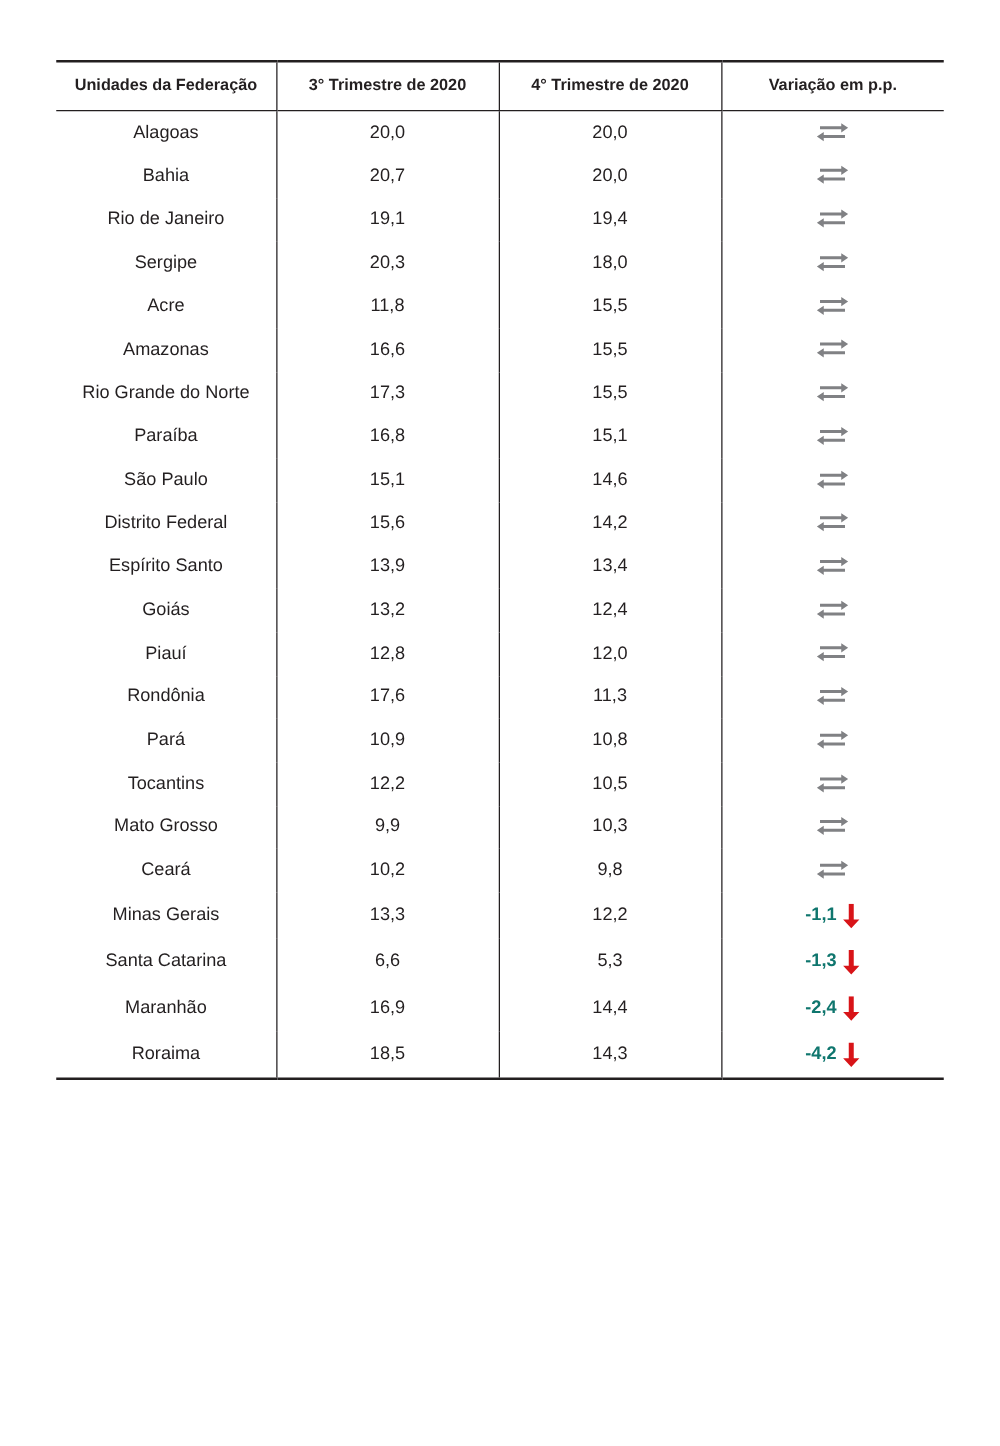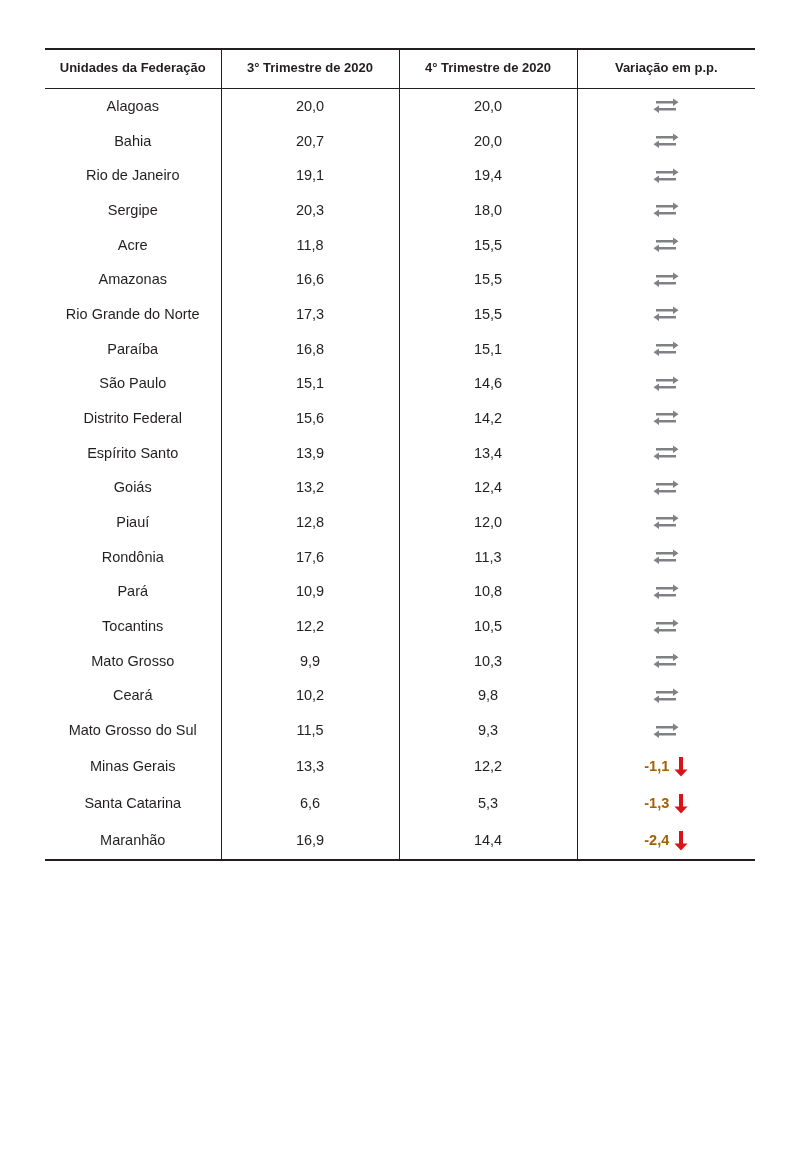--- a/index.html
+++ b/index.html
@@ -56,21 +56,21 @@
   tbody td.col-sep {
     border-left: 1.1px solid #231f20;
   }
   tbody tr:last-child td {
     border-bottom: 2.5px solid #231f20;
   }
   .uf-name { white-space: nowrap; }
   .var-cell {
     white-space: nowrap;
     font-weight: bold;
-    color: #a16207;
+    color: #0f766e;
   }
   .var-cell .var-text {
     display: inline-block;
     vertical-align: middle;
     margin-right: 5px;
   }
   .icon-stable {
     display: inline-block;
     vertical-align: middle;
     width: 26px;
@@ -259,29 +259,20 @@
         <tr>
           <td class="uf-name">Ceará</td>
           <td class="col-sep">10,2</td>
           <td class="col-sep">9,8</td>
           <td class="col-sep var-cell"><span class="icon-stable"><svg width="26" height="17" viewBox="0 0 26 17" xmlns="http://www.w3.org/2000/svg">
                 <path d="M3 3 H20 L20 0.5 L25.5 4.2 L20 7.9 L20 5.4 H3 Z" fill="#808184"></path>
                 <path d="M23 10 H6 L6 7.5 L0.5 11.2 L6 14.9 L6 12.4 H23 Z" fill="#808184"></path>
               </svg></span></td>
         </tr>
         <tr>
-          <td class="uf-name">Mato Grosso do Sul</td>
-          <td class="col-sep">11,5</td>
-          <td class="col-sep">9,3</td>
-          <td class="col-sep var-cell"><span class="icon-stable"><svg width="26" height="17" viewBox="0 0 26 17" xmlns="http://www.w3.org/2000/svg">
-                <path d="M3 3 H20 L20 0.5 L25.5 4.2 L20 7.9 L20 5.4 H3 Z" fill="#808184"></path>
-                <path d="M23 10 H6 L6 7.5 L0.5 11.2 L6 14.9 L6 12.4 H23 Z" fill="#808184"></path>
-              </svg></span></td>
-        </tr>
-        <tr>
           <td class="uf-name">Minas Gerais</td>
           <td class="col-sep">13,3</td>
           <td class="col-sep">12,2</td>
           <td class="col-sep var-cell"><span class="var-text">-1,1</span><span class="icon-down"><svg width="14" height="20" viewBox="0 0 14 20" xmlns="http://www.w3.org/2000/svg">
                 <path d="M5 0 H9 V12.5 H13.5 L7 19.5 L0.5 12.5 H5 Z" fill="#d81418"></path>
               </svg></span></td>
         </tr>
         <tr>
           <td class="uf-name">Santa Catarina</td>
           <td class="col-sep">6,6</td>
@@ -291,15 +282,23 @@
               </svg></span></td>
         </tr>
         <tr>
           <td class="uf-name">Maranhão</td>
           <td class="col-sep">16,9</td>
           <td class="col-sep">14,4</td>
           <td class="col-sep var-cell"><span class="var-text">-2,4</span><span class="icon-down"><svg width="14" height="20" viewBox="0 0 14 20" xmlns="http://www.w3.org/2000/svg">
                 <path d="M5 0 H9 V12.5 H13.5 L7 19.5 L0.5 12.5 H5 Z" fill="#d81418"></path>
               </svg></span></td>
         </tr>
+        <tr>
+          <td class="uf-name">Roraima</td>
+          <td class="col-sep">18,5</td>
+          <td class="col-sep">14,3</td>
+          <td class="col-sep var-cell"><span class="var-text">-4,2</span><span class="icon-down"><svg width="14" height="20" viewBox="0 0 14 20" xmlns="http://www.w3.org/2000/svg">
+                <path d="M5 0 H9 V12.5 H13.5 L7 19.5 L0.5 12.5 H5 Z" fill="#d81418"></path>
+              </svg></span></td>
+        </tr>
       </tbody>
   </table>
 </div>
 
 </body></html>

